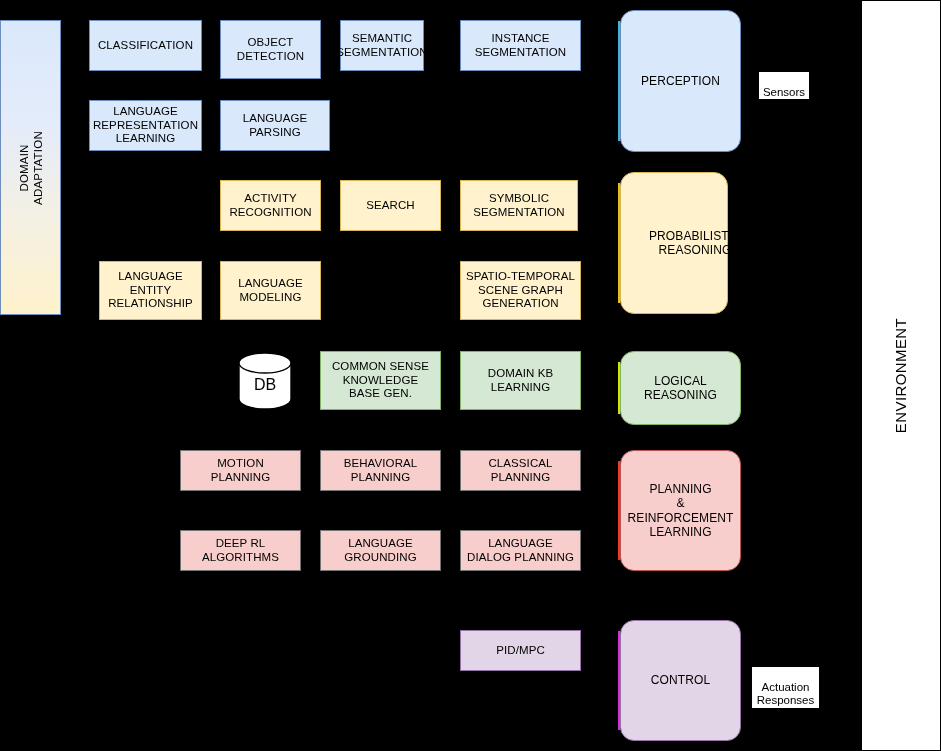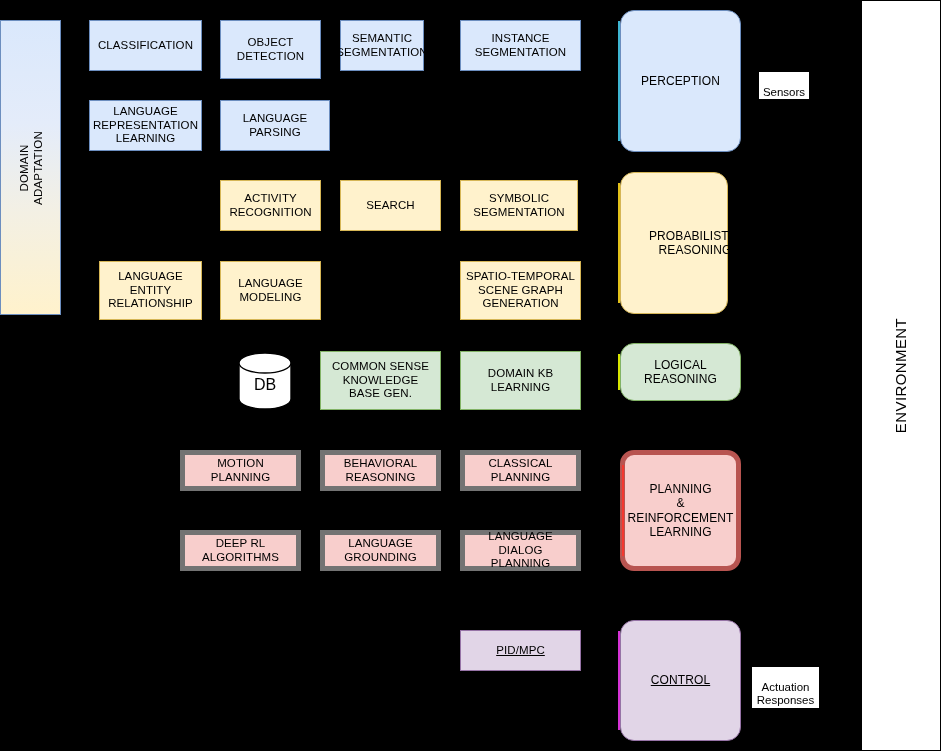--- a/index.html
+++ b/index.html
@@ -26,22 +26,22 @@
     font-size: 11.5px;
     line-height: 13.5px;
     letter-spacing: 0.1px;
     padding: 2px 3px;
     white-space: pre-line;
   }
   
   .blue  { background: #dae8fc; border: 1px solid #6c8ebf; }
   .yellow{ background: #fff2cc; border: 1px solid #d6b656; }
   .green { background: #d5e8d4; border: 1px solid #82b366; }
-  .pink  { background: #f8cecc; border: 5px solid #737373; }
-  .purple{ background: #e1d5e7; border: 1px solid #9673a6; text-decoration: underline; }
+  .pink  { background: #f8cecc; border: 1px solid #737373; }
+  .purple{ background: #e1d5e7; border: 1px solid #9673a6; }
 
   
   .pillar {
     border-radius: 14px;
     font-size: 12px;
     line-height: 14.5px;
   }
   .pillar.blue   { border-color: #6c8ebf; }
   .pillar.yellow { border-color: #d6b656; }
   .pillar.green  { border-color: #82b366; }
@@ -210,21 +210,21 @@
   <div class="node green" style="left:460px; top:351px; width:121px; height:59px;">
     <span>DOMAIN KB
 LEARNING</span></div>
 
   <div class="node pink" style="left:180px; top:450px; width:121px; height:41px;">
     <span>MOTION
 PLANNING</span></div>
 
   <div class="node pink" style="left:320px; top:450px; width:121px; height:41px;">
     <span>BEHAVIORAL
-REASONING</span></div>
+PLANNING</span></div>
 
   <div class="node pink" style="left:460px; top:450px; width:121px; height:41px;">
     <span>CLASSICAL
 PLANNING</span></div>
 
   <div class="node pink" style="left:180px; top:530px; width:121px; height:41px;">
     <span>DEEP RL
 ALGORITHMS</span></div>
 
   <div class="node pink" style="left:320px; top:530px; width:121px; height:41px;">
@@ -238,21 +238,21 @@
   <div class="node purple" style="left:460px; top:630px; width:121px; height:41px;">
     <span>PID/MPC</span></div>
 
   <div class="node blue pillar" style="left:620px; top:10px;  width:121px; height:142px; --accent:#3fb6d3;">
     <span>PERCEPTION</span></div>
 
   <div class="node yellow pillar" style="left:620px; top:172px; width:108px; height:142px;padding-left:45px; --accent:#e3c11a;">
     <span>PROBABILISTIC
 REASONING</span></div>
 
-  <div class="node green pillar" style="left:620px; top:343px; width:121px; height:58px;align-items:center; --accent:#d7e600;">
+  <div class="node green pillar" style="left:620px; top:351px; width:121px; height:74px;align-items:center; --accent:#d7e600;">
     <span>LOGICAL
 REASONING</span></div>
 
   <div class="node pink pillar" style="left:620px; top:450px; width:121px; height:121px; --accent:#f4382f;">
     <span>PLANNING
 &amp; REINFORCEMENT
 LEARNING</span></div>
 
   <div class="node purple pillar" style="left:620px; top:620px; width:121px; height:121px; --accent:#d633d6;">
     <span>CONTROL</span></div>

